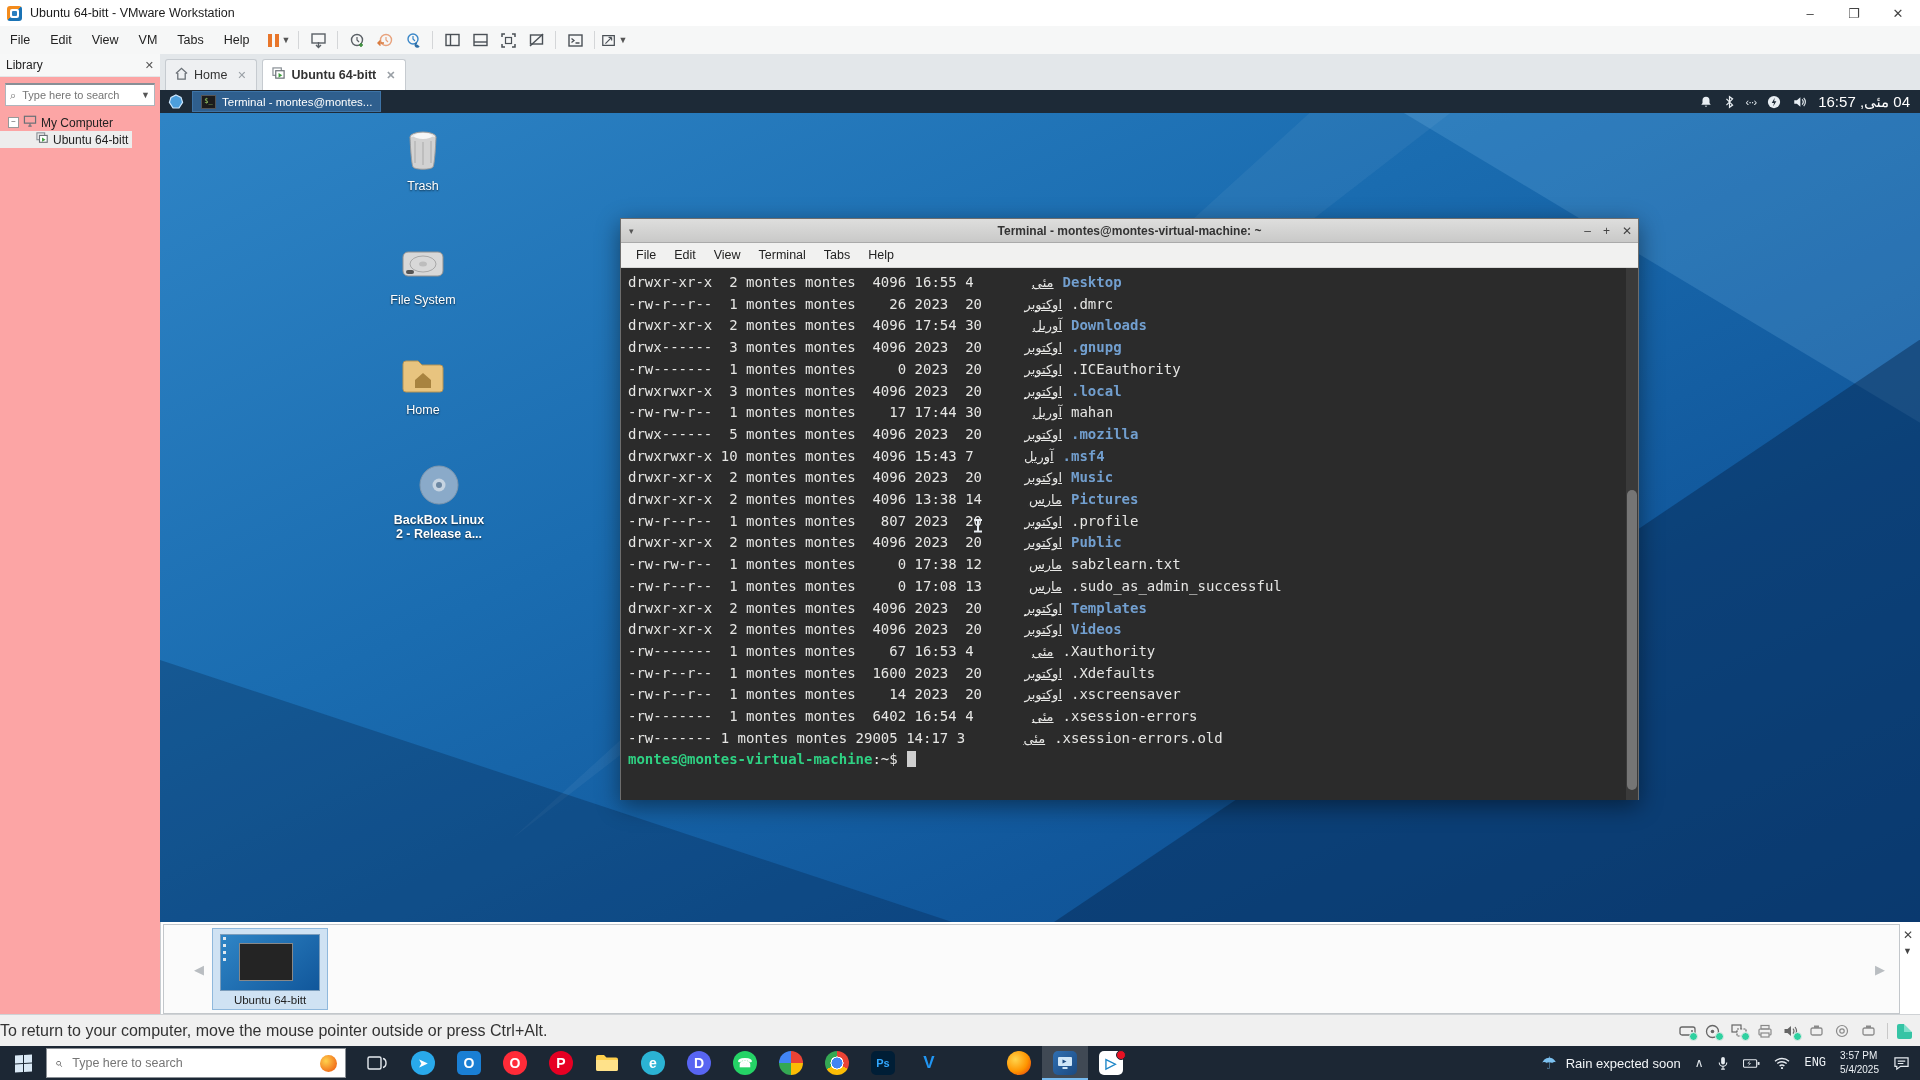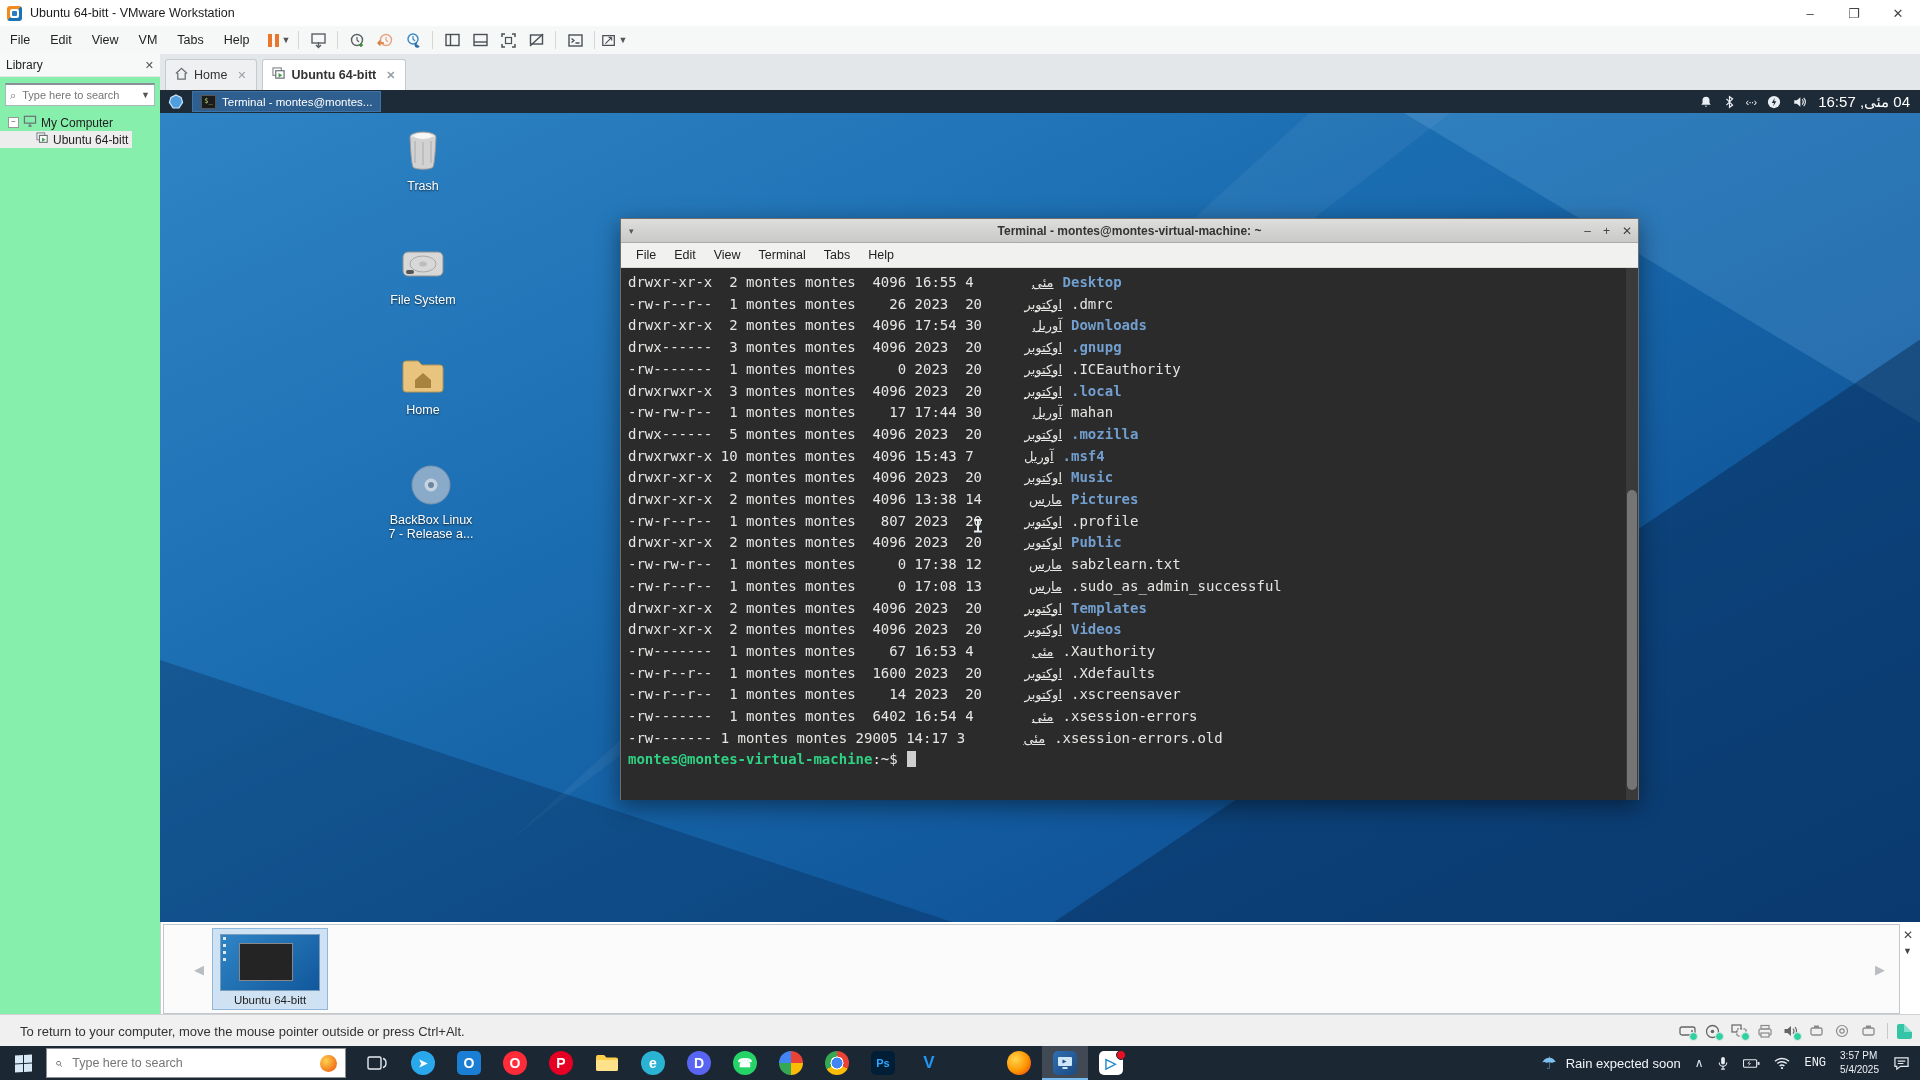--- a/index.html
+++ b/index.html
@@ -23,21 +23,21 @@
   .pausebars i{display:block;width:4px;height:13px;background:#e8762b;}
   .caret{font-size:9px;color:#555;margin-left:2px;}
   .tico{width:17px;height:17px;}
   
   #tabstrip{left:160px;top:54px;width:1760px;height:36px;background:#e3e7ea;border-bottom:1px solid #c9ced2;display:flex;align-items:flex-end;}
   .tab{height:30px;display:flex;align-items:center;padding:0 9px;margin-left:5px;border:1px solid #c6cbd0;border-bottom:none;border-radius:3px 3px 0 0;background:#eef0f2;font-size:12.5px;color:#333;gap:6px;}
   .tab.active{background:#ffffff;font-weight:bold;}
   .tab .tclose{color:#9aa0a6;font-size:11px;margin-left:4px;}
   .tab svg{flex:0 0 auto;}
   
-  #library{left:0;top:54px;width:160px;height:960px;background:#86efac;border-right:1px solid #c9ced2;}
+  #library{left:0;top:54px;width:160px;height:960px;background:#fca5a5;border-right:1px solid #c9ced2;}
   #lib-head{height:22px;display:flex;align-items:center;padding:0 6px;font-size:12px;color:#222;border-bottom:1px solid #e4e6e8;background:#f7f8f8;}
   #lib-close{margin-left:auto;color:#555;font-size:11px;}
   #lib-search{margin:6px 5px;height:20px;border:1px solid #aeb6bd;background:#fff;display:flex;align-items:center;padding:0 4px;border-top:2px solid #888f96;}
   #lib-search .mag{color:#777;font-size:11px;margin-right:4px;}
   #lib-search input{border:none;outline:none;flex:1;font-size:11px;color:#333;width:70px;font-family:"Liberation Sans",sans-serif;}
   #lib-search .caret{margin-left:2px;}
   #lib-tree{margin-top:8px;font-size:12px;color:#222;}
   .tree-row{display:flex;align-items:center;height:17px;padding-left:8px;gap:4px;}
   .tree-row.child{padding-left:36px;background:#ededed;width:96px;}
   .expander{width:9px;height:9px;border:1px solid #999;font-size:8px;line-height:7px;text-align:center;color:#555;background:#fff;}
@@ -88,21 +88,21 @@
   #thumb-card{width:116px;height:82px;background:#cfe2f3;border:1px solid #8fb8dc;display:flex;flex-direction:column;align-items:center;padding-top:5px;box-sizing:border-box;}
   #thumb-shot{width:98px;height:55px;background:linear-gradient(140deg,#2f85c6,#11579b);position:relative;border:1px solid #7a9cbb;}
   #thumb-shot:before{content:"";position:absolute;left:18px;top:8px;width:52px;height:36px;background:#242424;border:1px solid #888;}
   #thumb-shot:after{content:"";position:absolute;left:2px;top:2px;width:3px;height:26px;background:repeating-linear-gradient(#dfe8ef 0 3px,transparent 3px 7px);}
   #thumb-label{font-size:11.5px;color:#222;margin-top:3px;}
   #thumb-right{margin-left:auto;margin-right:14px;color:#b9bdc1;font-size:13px;}
   #thumb-close{left:1903px;top:928px;color:#444;font-size:12px;}
   #thumb-caret{left:1903px;top:946px;color:#444;font-size:9px;}
   
   #statusbar{left:0;top:1014px;width:1920px;height:32px;background:#f0f0f0;border-top:1px solid #cfd2d5;display:flex;align-items:center;}
-  #status-msg{font-size:13px;color:#333;margin-left:20px;text-align:center;}
+  #status-msg{font-size:16px;color:#333;margin-left:0;text-align:center;}
   #dev-icons{margin-left:auto;display:flex;align-items:center;gap:9px;margin-right:8px;}
   .dev{position:relative;width:17px;height:15px;}
   .dev .dot{position:absolute;right:-2px;bottom:-2px;width:7px;height:7px;border-radius:50%;background:#2fd1a0;border:1px solid #e9e9e9;}
   .devsep{width:1px;height:16px;background:#c9c9c9;}
   #tools-ico{width:15px;height:15px;background:#35c4a5;border-radius:2px;position:relative;}
   #tools-ico:before{content:"";position:absolute;right:0;top:0;border:4px solid #f0f0f0;border-left-color:#7fe0cb;border-bottom-color:#7fe0cb;}
   
   #taskbar{left:0;top:1046px;width:1920px;height:34px;background:#1c2734;display:flex;align-items:center;color:#eef2f6;}
   #start{width:46px;height:100%;display:flex;align-items:center;justify-content:center;}
   #start .winflag{display:grid;grid-template-columns:8px 8px;grid-template-rows:8px 8px;gap:1px;transform:skewY(-4deg);}
@@ -336,32 +336,32 @@
       </div>
       <div class="dicon" style="left: 208px; top: 262px;">
         <div class="ic">
           <svg width="46" height="38" viewBox="0 0 46 38">
             <path d="M3 8a3 3 0 0 1 3-3h12l4 4h18a3 3 0 0 1 3 3v21a3 3 0 0 1-3 3H6a3 3 0 0 1-3-3z" fill="#e8c47f" stroke="#b59455"></path>
             <path d="M15 24l8-7 8 7v8h-16zM20 28h6v4h-6z" fill="#a8833f"></path>
           </svg>
         </div>
         <div>Home</div>
       </div>
-      <div class="dicon" style="left: 216px; top: 372px;">
+      <div class="dicon" style="left: 224px; top: 372px; font-weight: bold;">
         <div class="ic">
           <svg width="44" height="44" viewBox="0 0 44 44">
             <circle cx="22" cy="22" r="19" fill="#9db4cc" opacity="0.85"></circle>
             <circle cx="22" cy="22" r="19" fill="none" stroke="#7e96ad"></circle>
             <circle cx="22" cy="22" r="6.5" fill="#c6d4e2"></circle>
             <circle cx="22" cy="22" r="3" fill="#5c7democ" opacity="0"></circle>
             <circle cx="22" cy="22" r="3" fill="#6c87a2"></circle>
           </svg>
         </div>
         <div>BackBox Linux</div>
-        <div>7 - Release a...</div>
+        <div>2 - Release a...</div>
       </div>
     </div>
 
   <div class="abs" id="terminal" style="left:460px;top:128px;">
     <div id="term-title">
       <span class="tleft">▾</span>
       <span class="ttext">Terminal - montes@montes-virtual-machine: ~</span>
       <span class="tbtns">
         <span>–</span>
         <span>+</span>

